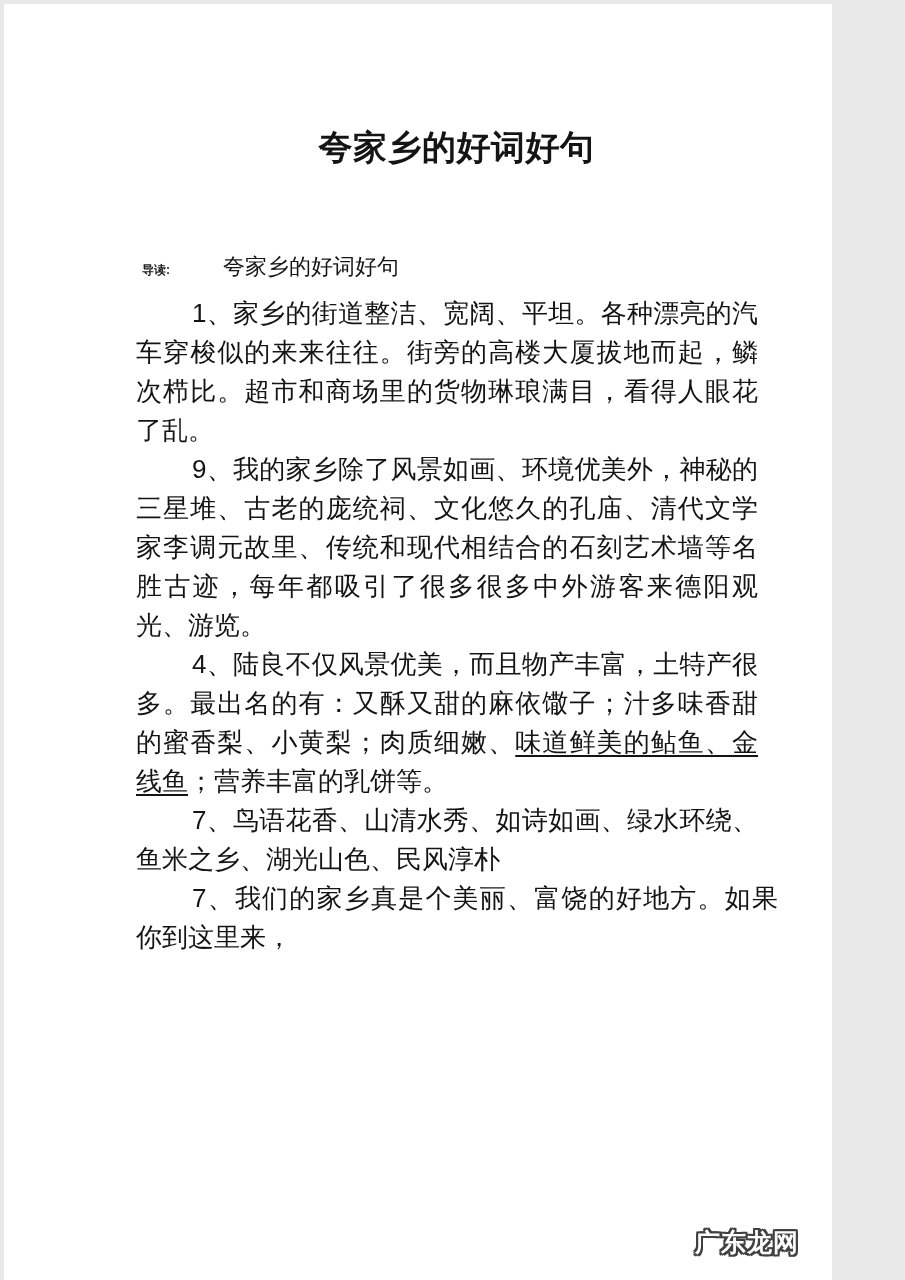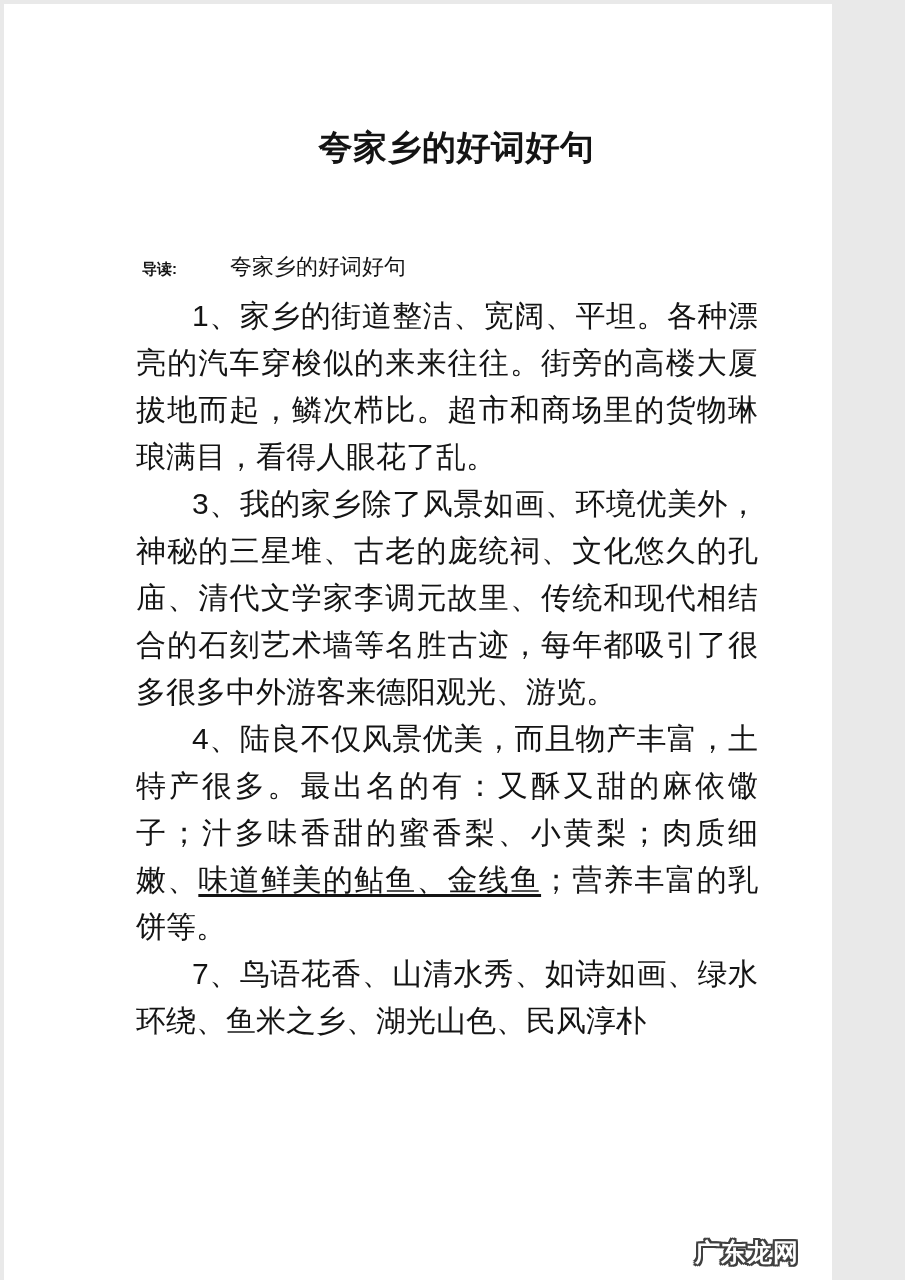--- a/index.html
+++ b/index.html
@@ -32,48 +32,48 @@
     margin: 77px 0 0 132px;
     width: 622px;
   }
 
   .lead-line {
     line-height: 47px;
     font-size: 22px;
     white-space: nowrap;
   }
   .lead-label {
-    font-size: 15px;
+    font-size: 12px;
     font-weight: 700;
     margin-left: 6px;
   }
   .lead-text {
     margin-left: 53px;
   }
 
   .para {
     margin: 0;
-    font-size: 30px;
-    line-height: 47px;
+    font-size: 26px;
+    line-height: 39px;
     text-align: justify;
     text-indent: 56px;
     word-break: normal;
   }
   .para.para-last {
     margin-right: -20px; 
   }
   .u-seg {
     text-decoration: underline;
     text-underline-offset: 4px;
   }
 
   .watermark {
     position: absolute;
     right: 33px;
-    bottom: 15px;
+    bottom: 25px;
     font-size: 25px;
     font-weight: 800;
     letter-spacing: 1px;
     color: var(--wm-fill, #ffffff);
     text-shadow:
       -2px -2px 0 var(--wm-outline, #404040),
        0   -2px 0 var(--wm-outline, #404040),
        2px -2px 0 var(--wm-outline, #404040),
       -2px  0   0 var(--wm-outline, #404040),
        2px  0   0 var(--wm-outline, #404040),
@@ -91,25 +91,26 @@
 
   <div class="content">
 
     <div class="lead-line">
       <span class="lead-label">导读:</span><span class="lead-text">夸家乡的好词好句</span>
     </div>
 
     <p class="para"><span>1、家乡的街道整洁、宽阔、平坦。各种漂亮的汽车穿梭似的来来往往。街旁的高楼大厦拔地而起，鳞次栉比。超市和商场里的货物琳琅满目，看得人眼花了乱。</span></p>
 
 
-    <p class="para"><span>3、我的家乡除了风景如画、环境优美外，神秘的三星堆、古老的庞统祠、文化悠久的孔庙、清代文学家李调元故里、传统和现代相结合的石刻艺术墙等名胜古迹，每年都吸引了很多很多中外游客来德阳观光、游览。</span></p>
+    <p class="para"><span>9、我的家乡除了风景如画、环境优美外，神秘的三星堆、古老的庞统祠、文化悠久的孔庙、清代文学家李调元故里、传统和现代相结合的石刻艺术墙等名胜古迹，每年都吸引了很多很多中外游客来德阳观光、游览。</span></p>
 
     <p class="para"><span>4、陆良不仅风景优美，而且物产丰富，土特产很多。最出名的有：又酥又甜的麻依馓子；汁多味香甜的蜜香梨、小黄梨；肉质细嫩、</span><span class="u-seg">味道鲜美的鲇鱼、金线鱼</span><span>；营养丰富的乳饼等。</span></p>
 
 
     <p class="para"><span>7、鸟语花香、山清水秀、如诗如画、绿水环绕、鱼米之乡、湖光山色、民风淳朴</span></p>
 
+    <p class="para para-last"><span>7、我们的家乡真是个美丽、富饶的好地方。如果你到这里来，</span></p>
 
   </div>
 
   <div class="watermark">广东龙网</div>
 
 </div>
 
 </body></html>

